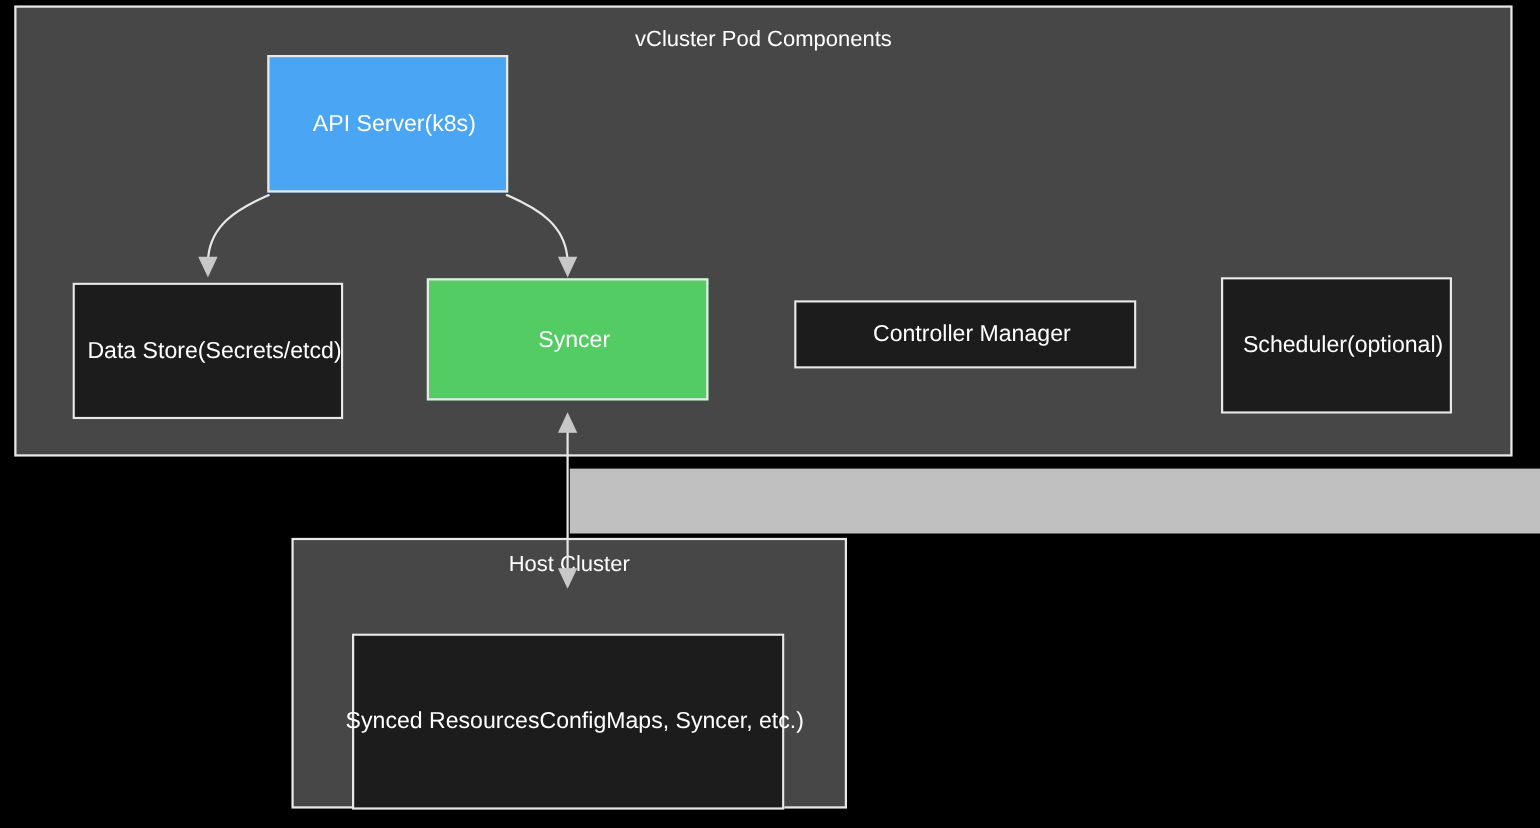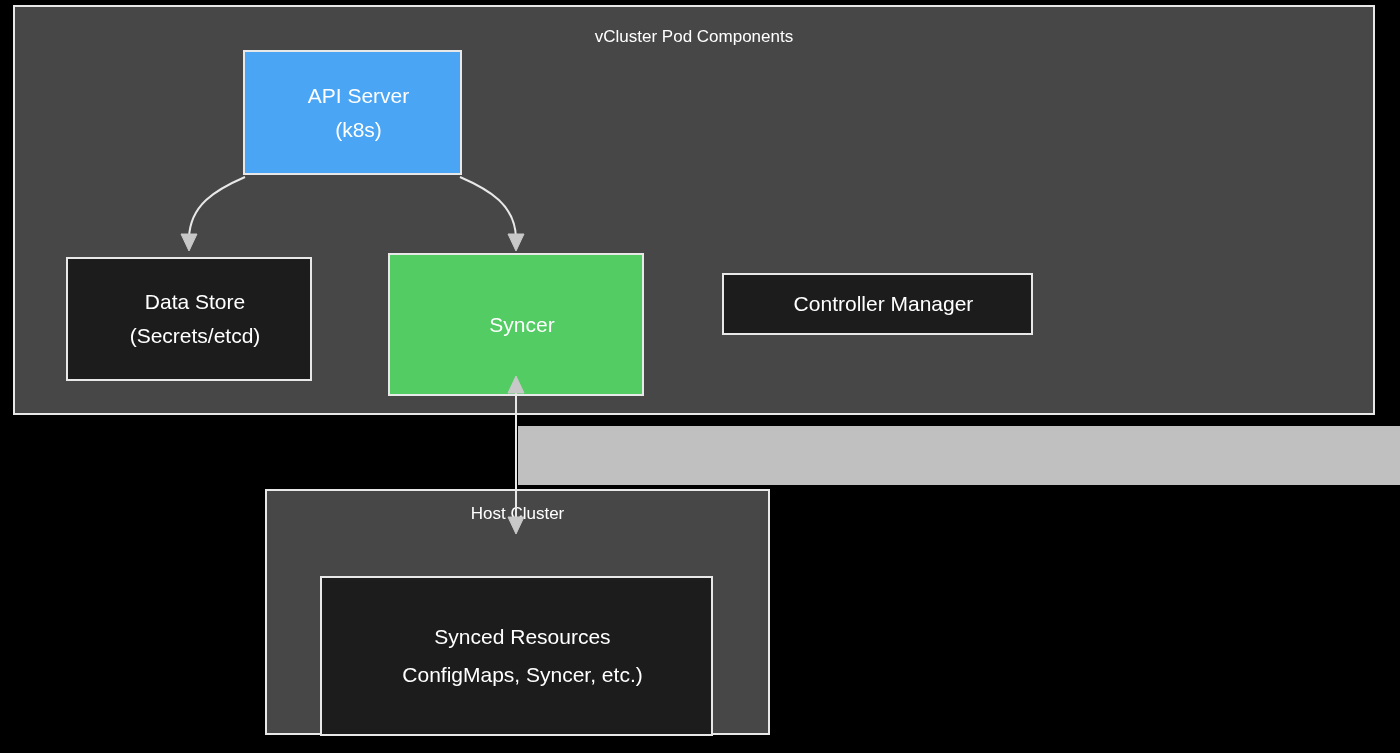--- a/index.html
+++ b/index.html
@@ -34,21 +34,21 @@
     top: 489px;
     width: 505px;
     height: 246px;
   }
   .panel-title {
     position: absolute;
     left: 0;
     right: 0;
     text-align: center;
     color: #ffffff;
-    font-size: 17px;
+    font-size: 20px;
     line-height: 25px;
     white-space: nowrap;
   }
   #vcluster-title { top: 17px; }
   #host-title { top: 10px; }
 
   
   #link-band {
     position: absolute;
     left: 518px;
@@ -57,37 +57,37 @@
     height: 59px;
     background: #c0c0c0;
   }
 
   
   .node {
     position: absolute;
     box-sizing: border-box;
     border: 2px solid #e8e8e8;
     display: flex;
-    flex-direction: column;
+    flex-direction: row;
     align-items: center;
     justify-content: center;
     color: #ffffff;
     font-size: 21px;
     line-height: 34px;
     text-align: center;
     white-space: nowrap;
     padding-left: 12px;
   }
   .node.dark  { background: #1c1c1c; }
   .node.blue  { background: #4aa5f5; }
   .node.green { background: #52cc63; }
 
   #node-api-server       { left: 243px;  top: 50px;  width: 219px; height: 125px; }
   #node-data-store       { left: 66px;   top: 257px; width: 246px; height: 124px; }
-  #node-syncer           { left: 388px;  top: 253px; width: 256px; height: 143px; }
+  #node-syncer           { left: 388px;  top: 253px; width: 256px; height: 111px; }
   #node-controller-mgr   { left: 722px;  top: 273px; width: 311px; height: 62px;  }
   #node-scheduler        { left: 1110px; top: 252px; width: 210px; height: 124px; }
   #node-synced-resources { left: 320px;  top: 535px; width: 393px; height: 160px; }
 
   #node-synced-resources { line-height: 38px; margin-top: 41px; }
 
   .node-line { display: block; }
 
   
   #connectors {
@@ -121,20 +121,24 @@
   </div>
 
   <div class="node green" id="node-syncer">
     <span class="node-line">Syncer</span>
   </div>
 
   <div class="node dark" id="node-controller-mgr">
     <span class="node-line">Controller Manager</span>
   </div>
 
+  <div class="node dark" id="node-scheduler">
+    <span class="node-line">Scheduler</span>
+    <span class="node-line">(optional)</span>
+  </div>
 
   <div class="panel" id="host-panel">
     <div class="panel-title" id="host-title">Host Cluster</div>
   </div>
 
   <div class="node dark" id="node-synced-resources">
     <span class="node-line">Synced Resources</span>
     <span class="node-line">ConfigMaps, Syncer, etc.)</span>
   </div>
 

